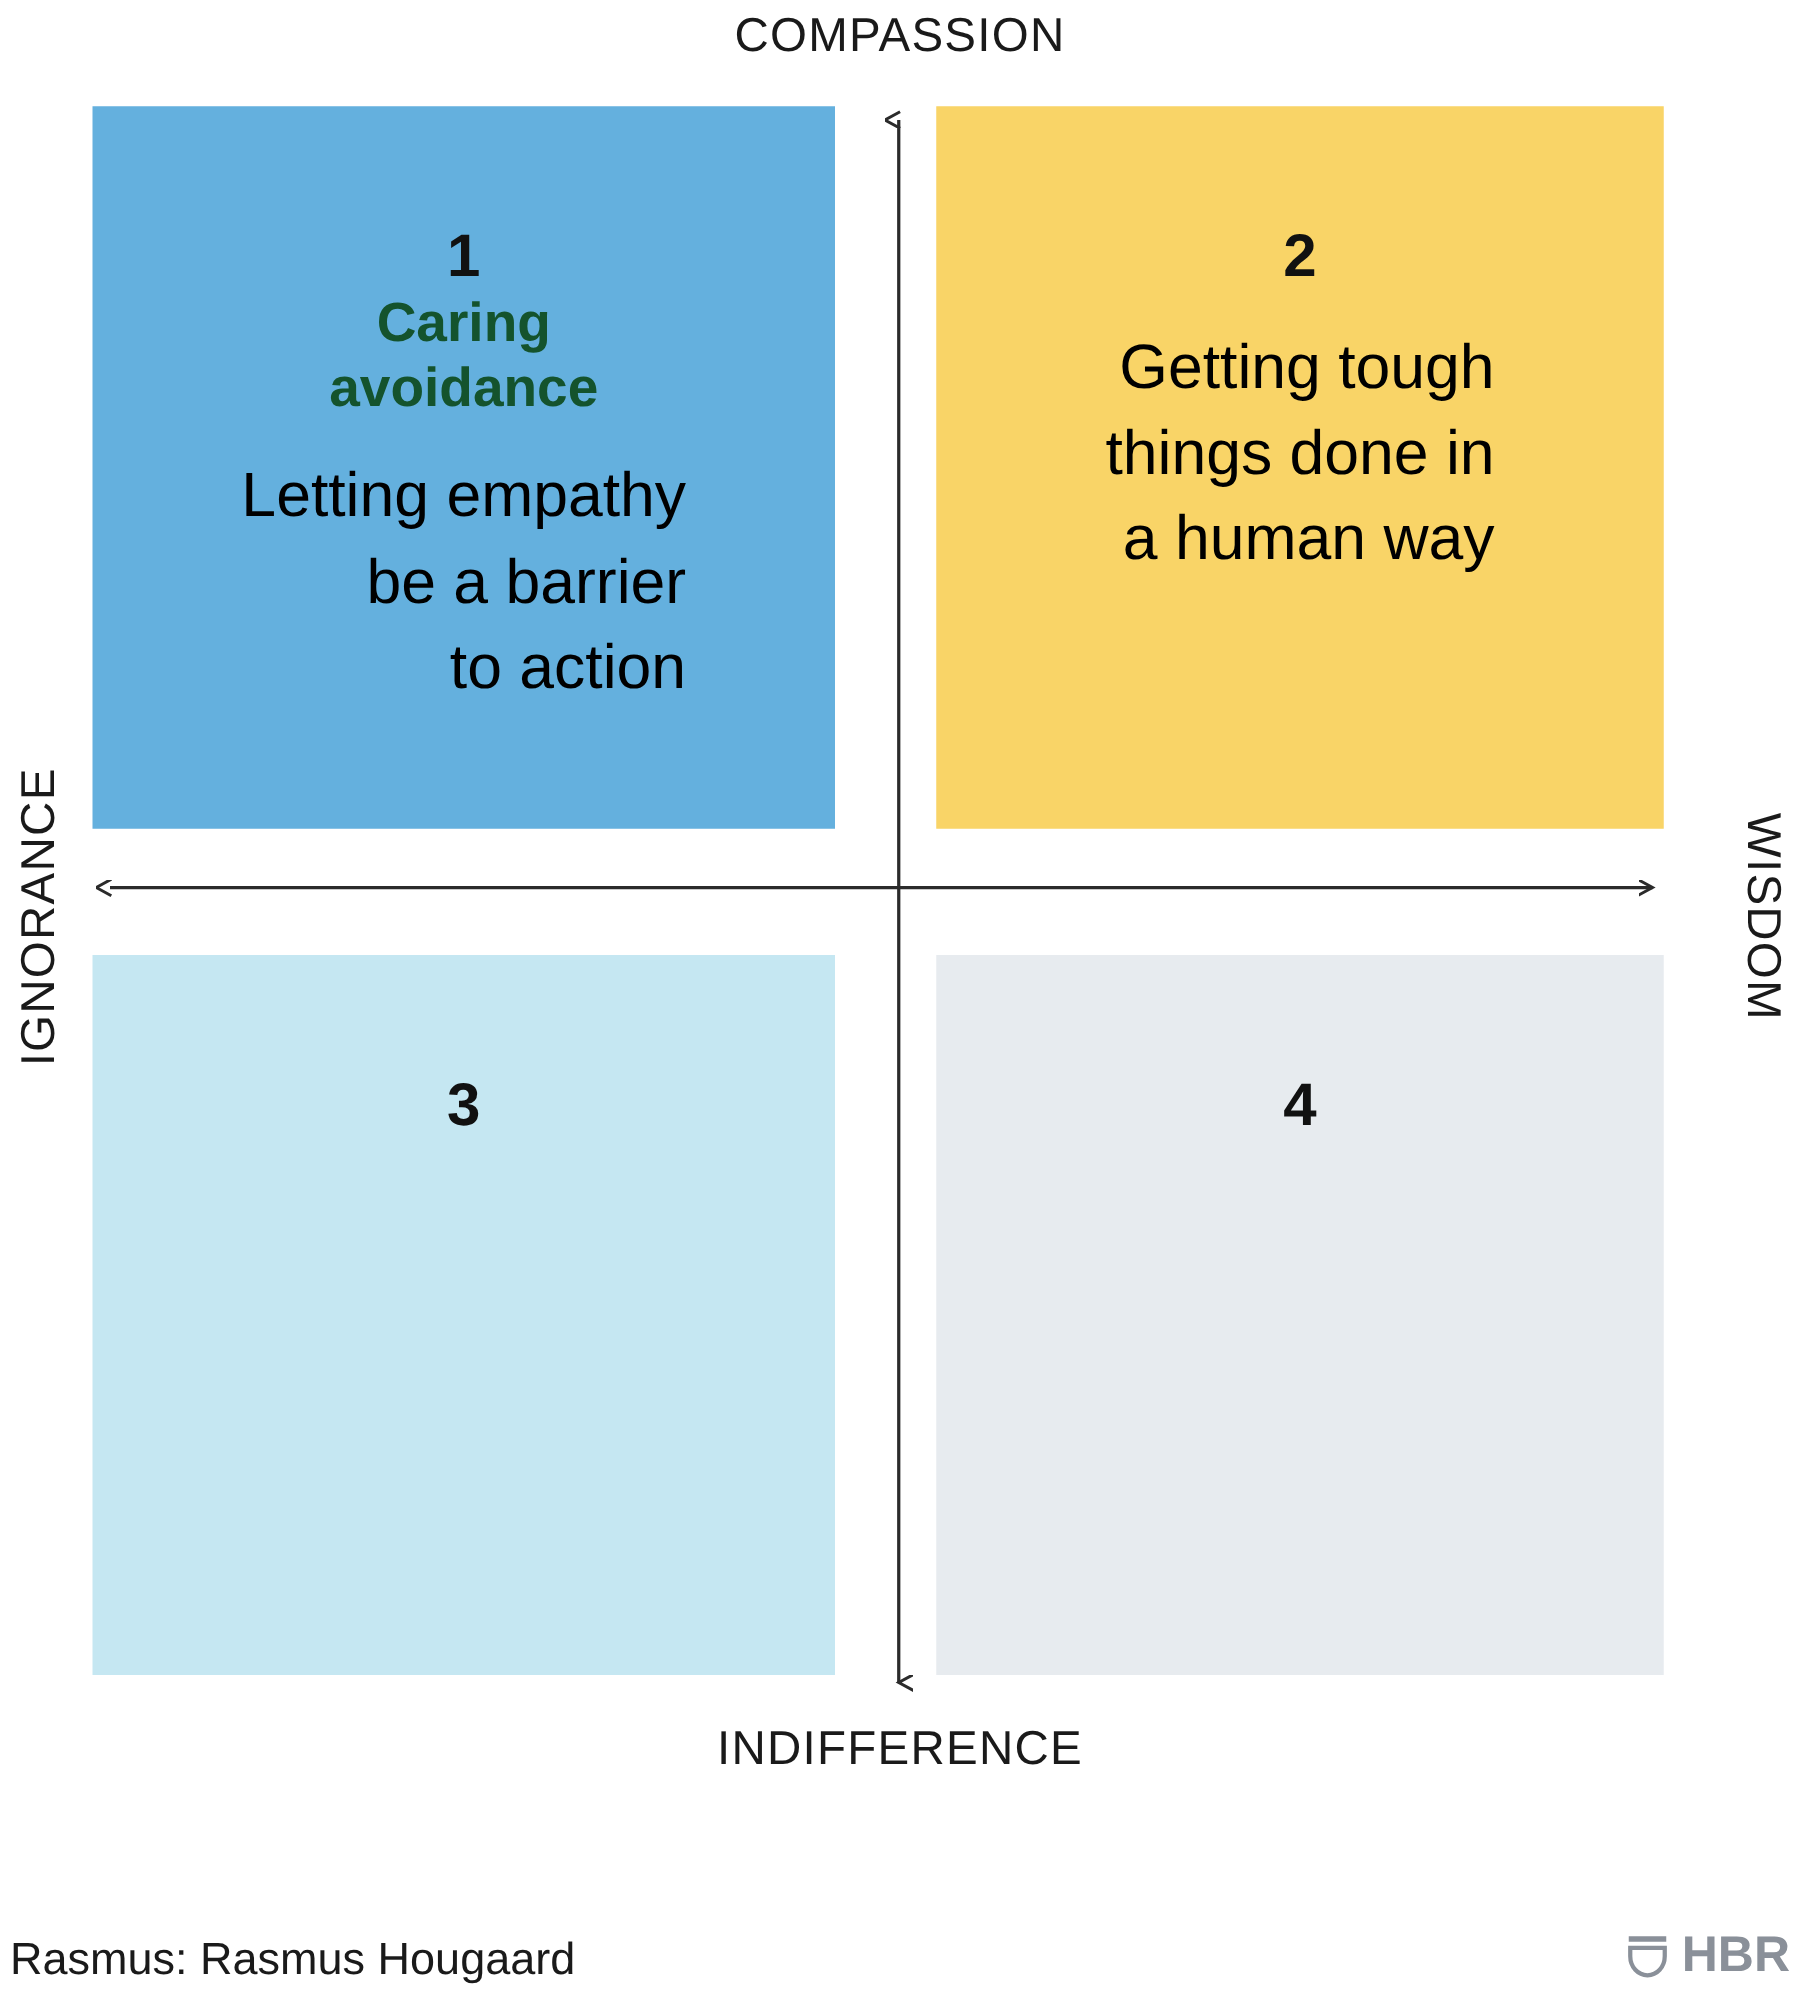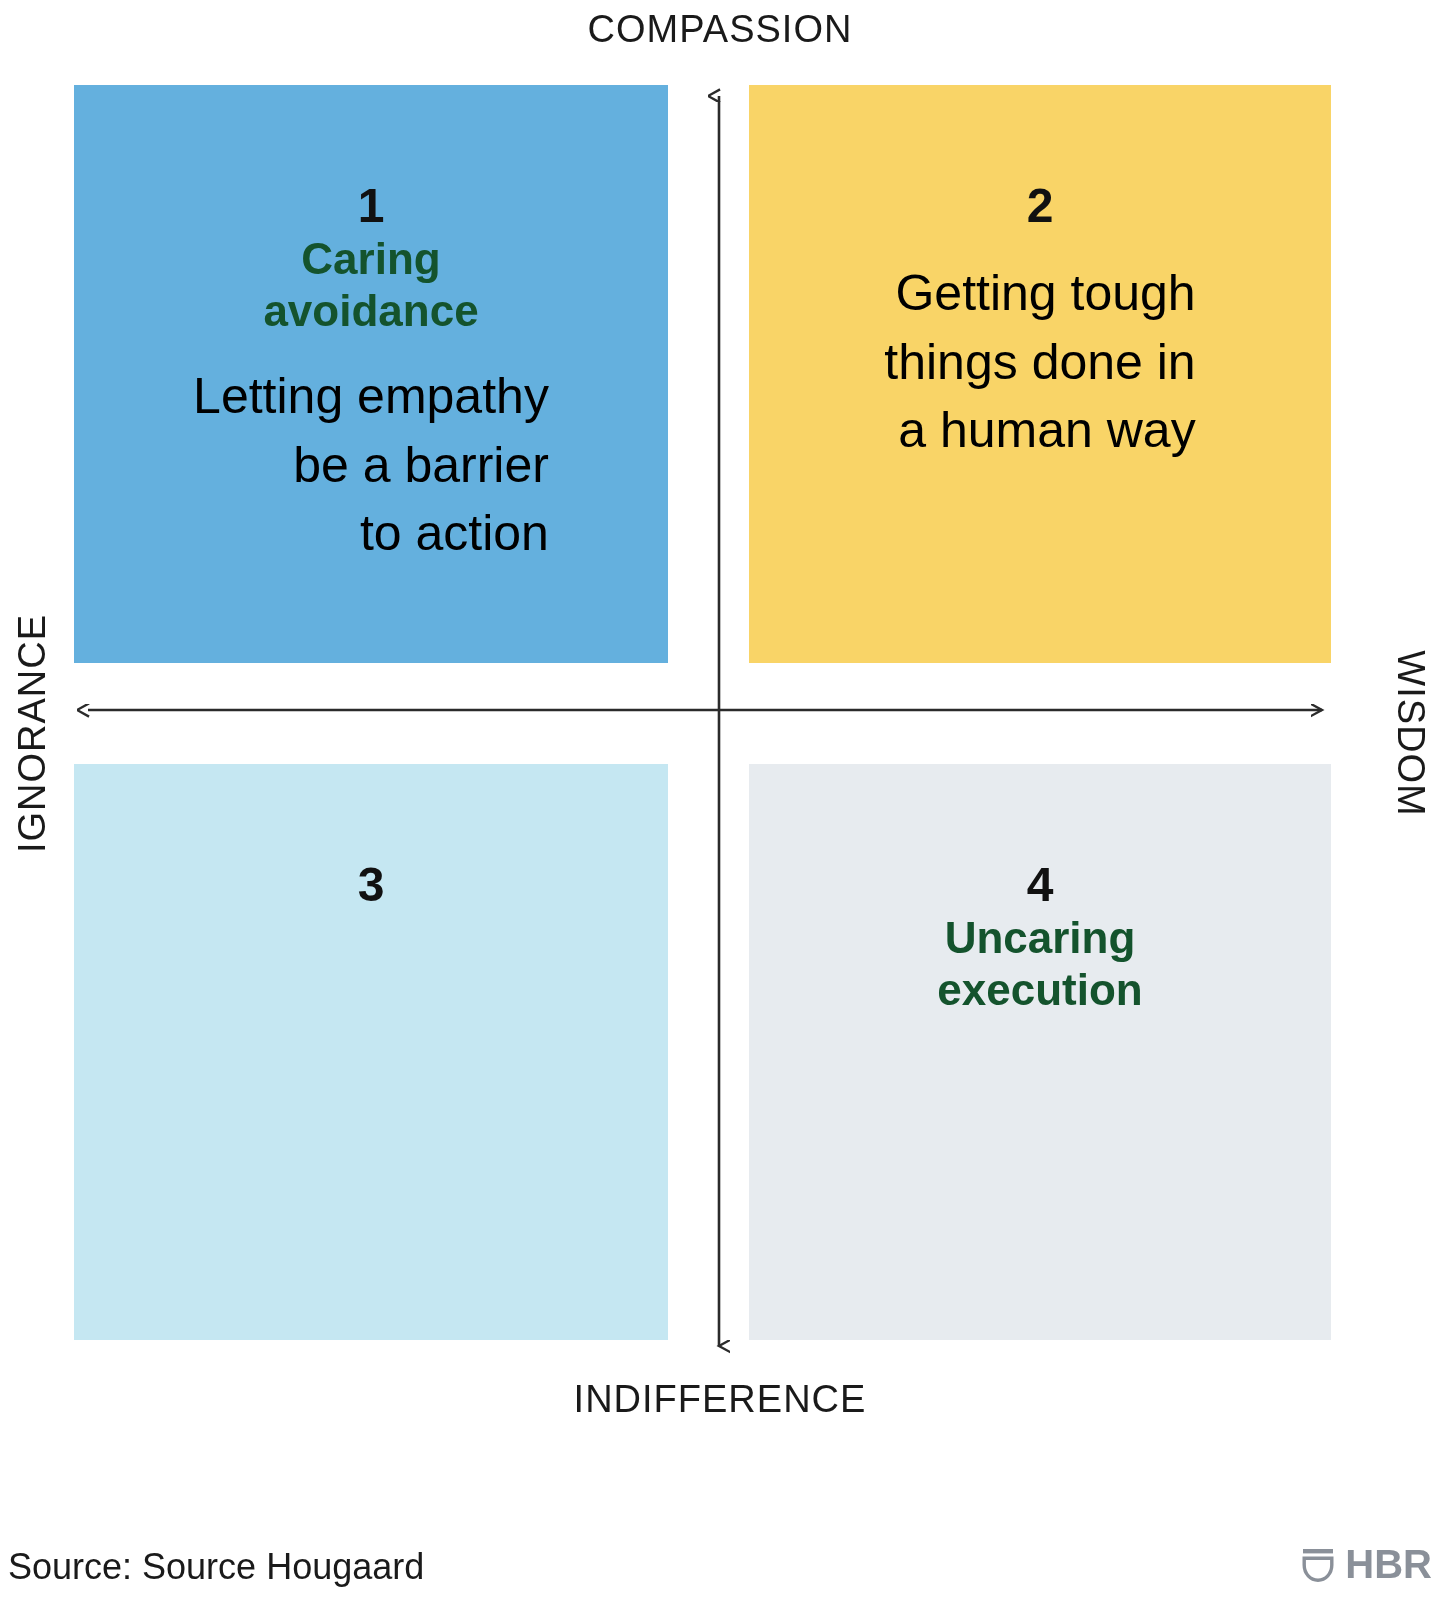--- a/index.html
+++ b/index.html
@@ -194,23 +194,22 @@
   <div class="quad-number">2</div>
   <div class="quad-desc">Getting tough<br>things done in<br>a human way</div>
 </div>
 
 <div class="quad quad-bl" style="background-color: rgb(197, 231, 242);">
   <div class="quad-number">3</div>
 </div>
 
 <div class="quad quad-br" style="background-color: rgb(231, 235, 239);">
   <div class="quad-number">4</div>
-  <div class="quad-title">Uncaring<br>execution</div>
-</div>
-
-<div class="source-note">Source: Source Hougaard</div>
+</div>
+
+<div class="source-note">Rasmus: Rasmus Hougaard</div>
 <div class="hbr-logo">
   <svg class="hbr-shield" width="34" height="42" viewBox="0 0 34 42" xmlns="http://www.w3.org/2000/svg">
     <rect x="2" y="6" width="30" height="4.4" fill="#8a9099"></rect>
     <path d="M3.2,15.2 L30.8,15.2 L30.8,22 C30.8,30.6 24.6,37.2 17,37.2 C9.4,37.2 3.2,30.6 3.2,22 Z" fill="none" stroke="#8a9099" stroke-width="3.4"></path>
   </svg>
   <span class="hbr-word">HBR</span>
 </div>
 
 </body></html>

